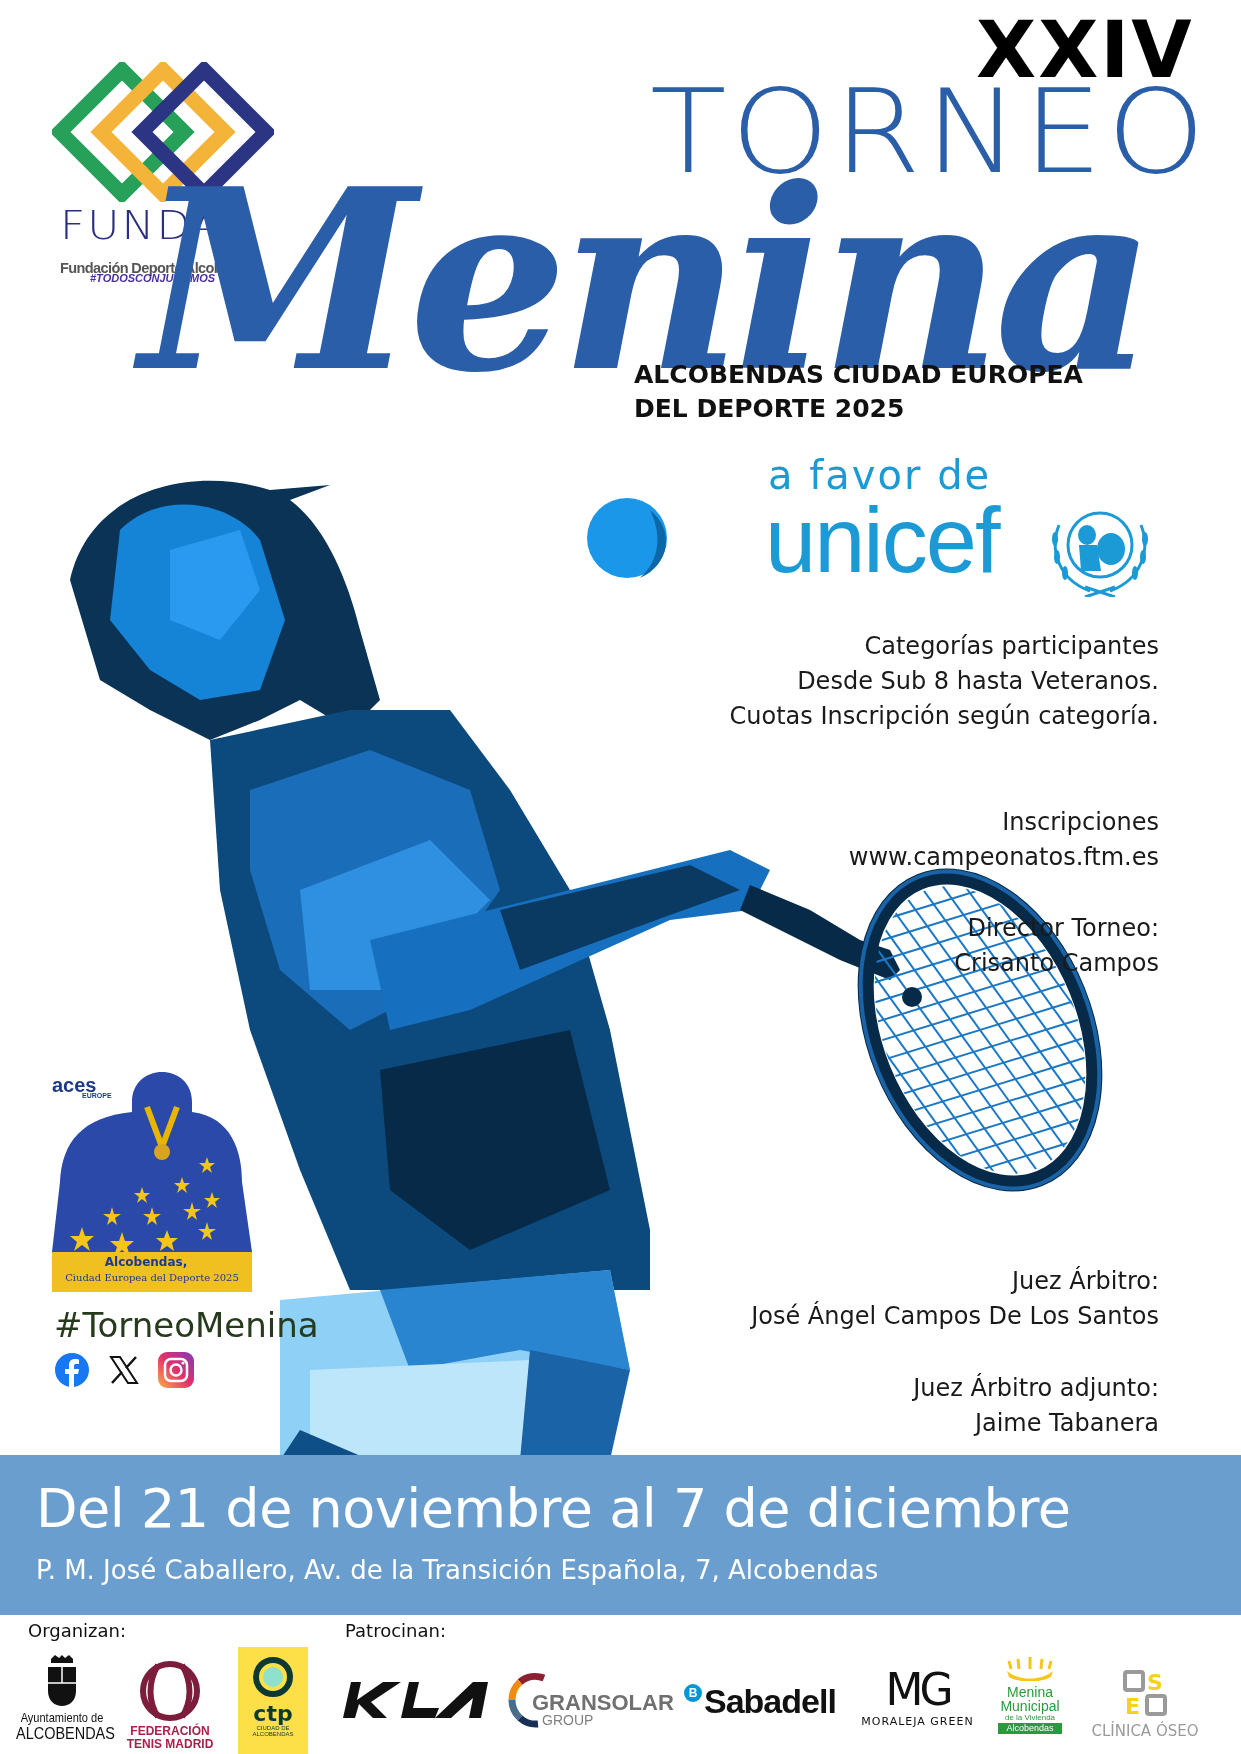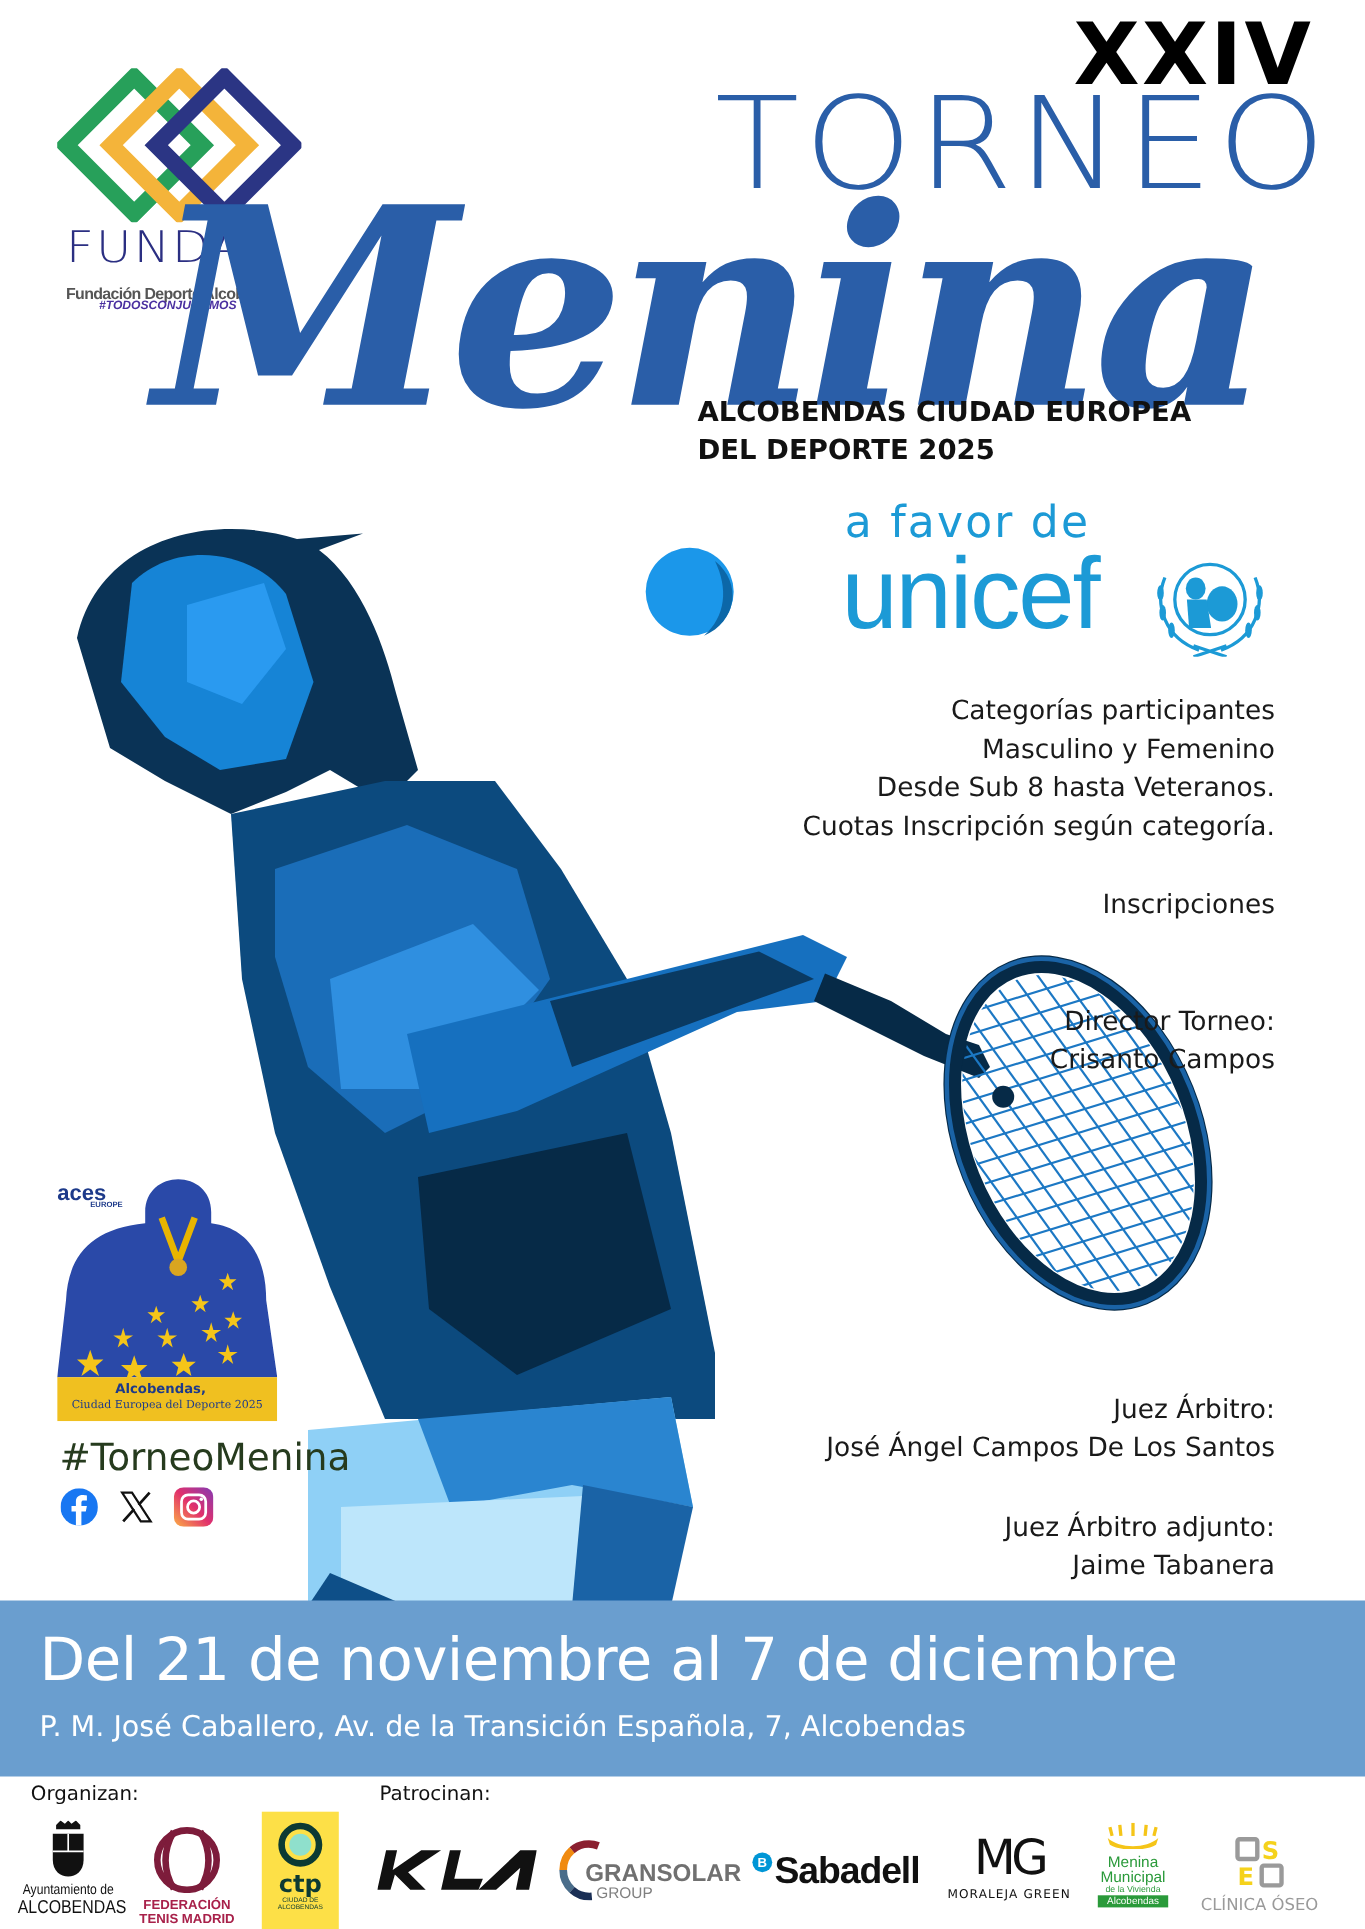--- a/index.html
+++ b/index.html
@@ -142,26 +142,26 @@
       <ellipse cx="12" cy="52" rx="3" ry="7"></ellipse>
       <ellipse cx="20" cy="68" rx="3" ry="7"></ellipse>
     <ellipse cx="100" cy="34" rx="3" ry="7"></ellipse>
       <ellipse cx="98" cy="52" rx="3" ry="7"></ellipse>
       <ellipse cx="90" cy="68" rx="3" ry="7"></ellipse>
   </g>
 </svg>
 
 <div class="info" style="top:629px;">
   <span class="l">Categorías participantes</span>
-  <span class="l">Masculino y Femenino</span>
   <span class="l">Desde Sub 8 hasta Veteranos.</span>
   <span class="l">Cuotas Inscripción según categoría.</span>
 </div>
 <div class="info" style="top:805px;">
   <span class="l">Inscripciones</span>
+  <span class="l">www.campeonatos.ftm.es</span>
 </div>
 <div class="info" style="top:911px;">
   <span class="l">Director Torneo:</span>
   <span class="l">Crisanto Campos</span>
 </div>
 <div class="info" style="top:1264px;">
   <span class="l">Juez Árbitro:</span>
   <span class="l">José Ángel Campos De Los Santos</span>
 </div>
 <div class="info" style="top:1371px;">

